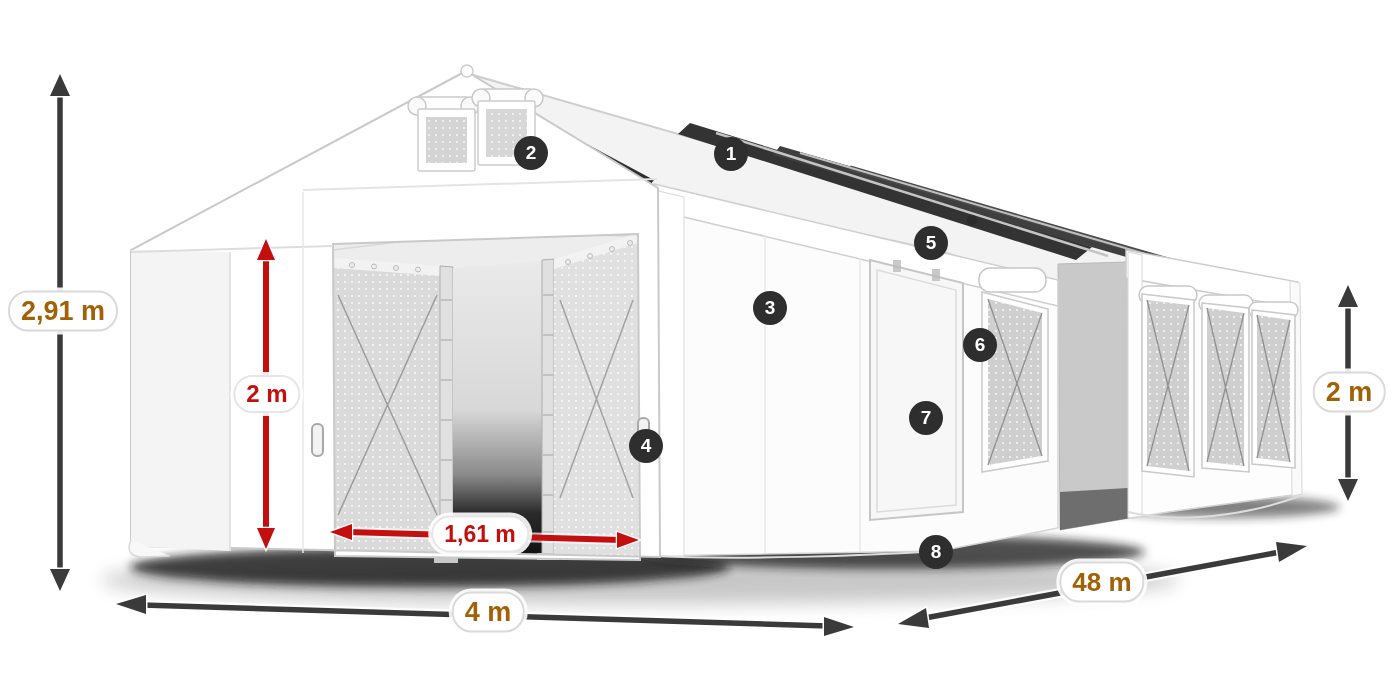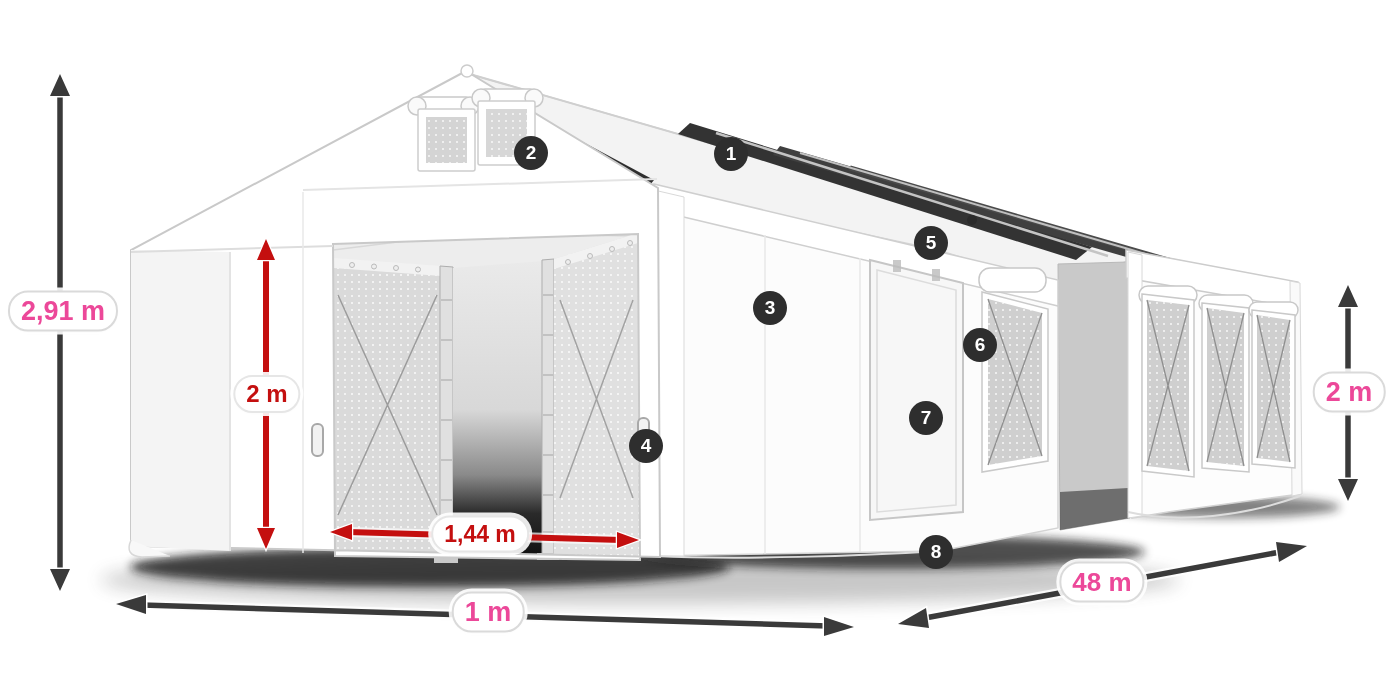--- a/index.html
+++ b/index.html
@@ -4,21 +4,21 @@
 <style>
   html,body{margin:0;padding:0;background:#ffffff;}
   #stage{position:relative;width:1400px;height:700px;background:#ffffff;overflow:hidden;
          font-family:"Liberation Sans","DejaVu Sans",sans-serif;}
   #tent-svg{position:absolute;left:0;top:0;}
   #overlay{position:absolute;left:0;top:0;width:1400px;height:700px;}
   .badge{position:absolute;width:34px;height:34px;border-radius:50%;background:#2e2e2e;color:#ffffff;
          display:flex;align-items:center;justify-content:center;font-weight:bold;font-size:19px;
          transform:translate(-50%,-50%);user-select:none;}
   .pill{position:absolute;background:#ffffff;border:2px solid #dadada;border-radius:20px;
-        padding:3px 11px;font-weight:bold;color:#ec4899;white-space:nowrap;
+        padding:3px 11px;font-weight:bold;color:#a16207;white-space:nowrap;
         transform:translate(-50%,-50%);box-shadow:0 0 0 3px rgba(255,255,255,0.9),0 1px 2px rgba(0,0,0,0.15);}
   .pill.red{color:#c40f0f;border-color:#e6e6e6;}
 </style>
 </head>
 <body>
 
 <div id="stage">
 
 <svg id="tent-svg" width="1400" height="700" viewBox="0 0 1400 700">
   <defs>
@@ -221,22 +221,22 @@
       <line x1="1348" y1="303" x2="1348" y2="483" stroke="#ffffff" stroke-width="10" opacity="0.85"></line>
       <line x1="1348" y1="305" x2="1348" y2="481" stroke="#3a3a3a" stroke-width="5.5"></line>
       <path d="M1348,285 L1338,307 L1358,307 Z M1348,501 L1338,479 L1358,479 Z" fill="#3a3a3a" stroke="#ffffff" stroke-width="3" paint-order="stroke"></path>
     </g>
   </g>
 </svg>
 
 <div id="overlay">
       <div class="pill" style="left: 63px; top: 311px; font-size: 27px;">2,91 m</div>
       <div class="pill red" style="left: 267px; top: 394px; font-size: 24px;">2 m</div>
-      <div class="pill red" style="left: 480px; top: 534px; font-size: 23px;">1,44 m</div>
-      <div class="pill" style="left: 488px; top: 612px; font-size: 27px;">1 m</div>
+      <div class="pill red" style="left: 480px; top: 534px; font-size: 23px;">1,61 m</div>
+      <div class="pill" style="left: 488px; top: 612px; font-size: 27px;">4 m</div>
       <div class="pill" style="left: 1102px; top: 582px; font-size: 26px;">48 m</div>
       <div class="pill" style="left: 1349px; top: 392px; font-size: 27px;">2 m</div>
       <div class="badge" style="left: 731px; top: 154px; background: rgb(46, 46, 46); color: rgb(255, 255, 255);">1</div>
       <div class="badge" style="left: 531px; top: 153px; background: rgb(46, 46, 46); color: rgb(255, 255, 255);">2</div>
       <div class="badge" style="left: 770px; top: 308px; background: rgb(46, 46, 46); color: rgb(255, 255, 255);">3</div>
       <div class="badge" style="left: 646px; top: 446px; background: rgb(46, 46, 46); color: rgb(255, 255, 255);">4</div>
       <div class="badge" style="left: 931px; top: 243px; background: rgb(46, 46, 46); color: rgb(255, 255, 255);">5</div>
       <div class="badge" style="left: 980px; top: 345px; background: rgb(46, 46, 46); color: rgb(255, 255, 255);">6</div>
       <div class="badge" style="left: 926px; top: 418px; background: rgb(46, 46, 46); color: rgb(255, 255, 255);">7</div>
       <div class="badge" style="left: 936px; top: 552px; background: rgb(46, 46, 46); color: rgb(255, 255, 255);">8</div>

